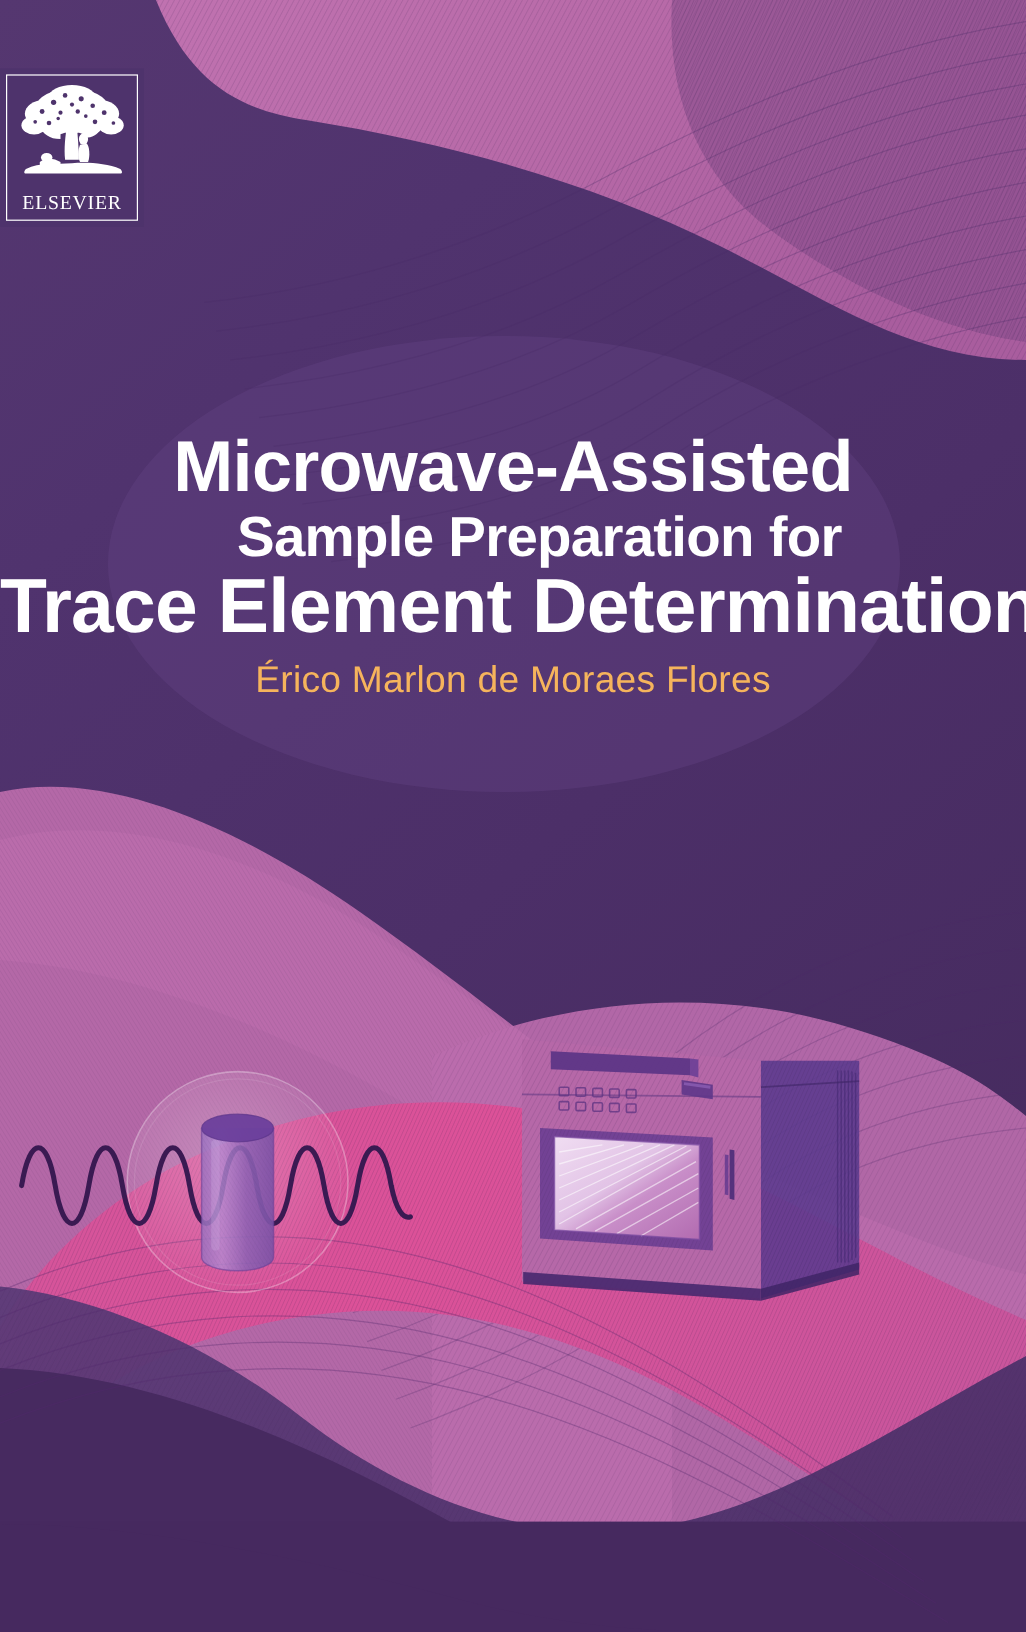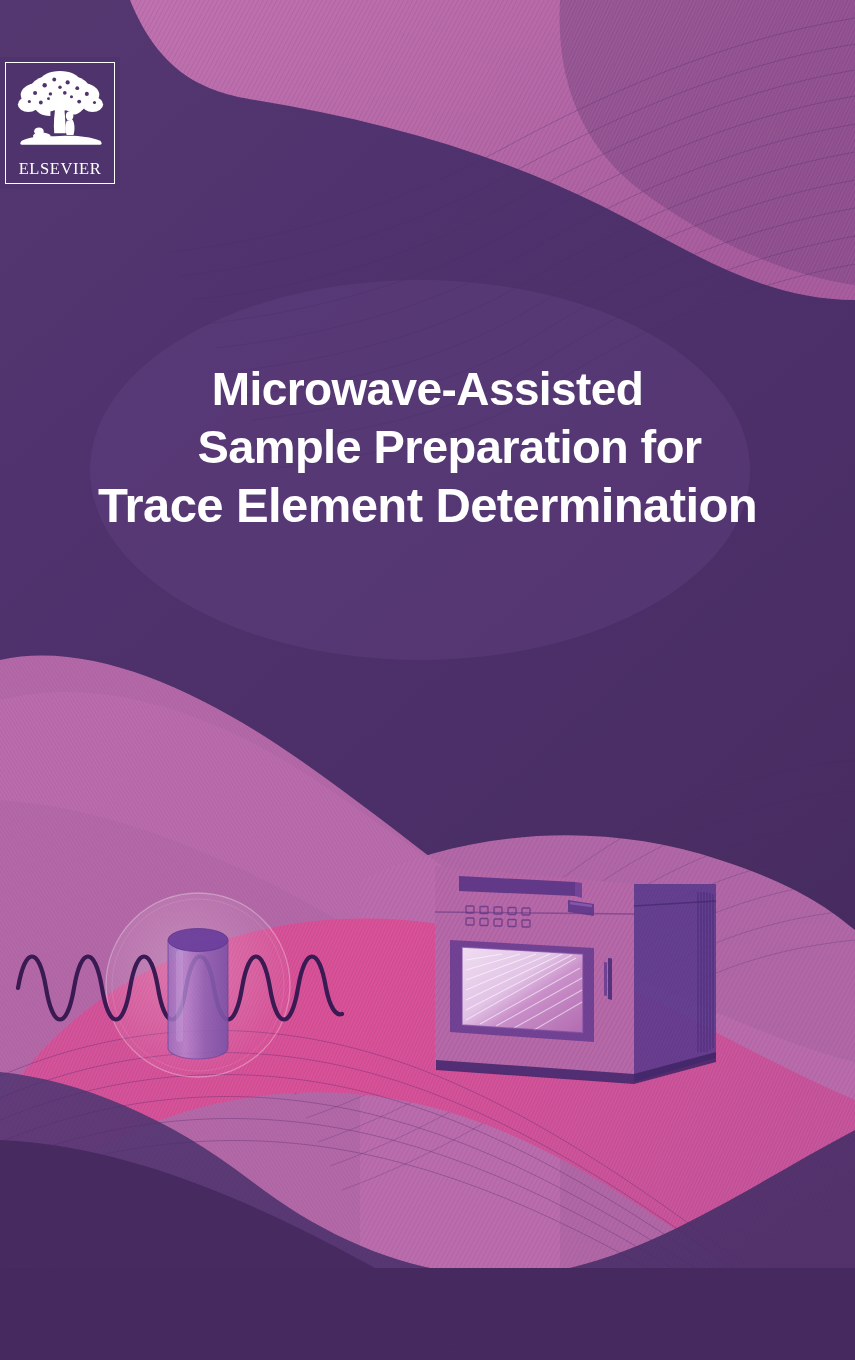--- a/index.html
+++ b/index.html
@@ -68,23 +68,23 @@
     text-align: center;
   }
   .title-line {
     color: #FFFFFF;
     font-size: 47px;
     font-weight: bold;
     line-height: 58px;
     letter-spacing: -0.6px;
     white-space: nowrap;
   }
-  .title-line.l1 { font-size: 46px; }
+  .title-line.l1 { font-size: 60px; }
   .title-line.l2 { font-size: 47px; padding-left: 44px; }
-  .title-line.l3 { font-size: 49px; }
+  .title-line.l3 { font-size: 64px; }
 
   .author {
     margin-top: 14px;
     color: #F6B45C;
     font-size: 31px;
     font-weight: normal;
     line-height: 38px;
     letter-spacing: 0.2px;
     white-space: nowrap;
   }
@@ -433,15 +433,16 @@
         </g>
       </svg>
       <div class="logo-word">ELSEVIER</div>
     </div>
   </div>
 
   <div class="title-block">
     <div class="title-line l1">Microwave-Assisted</div>
     <div class="title-line l2">Sample Preparation for</div>
     <div class="title-line l3">Trace Element Determination</div>
+    <div class="author">Érico Marlon de Moraes Flores</div>
   </div>
 
 </div>
 
 </body></html>

